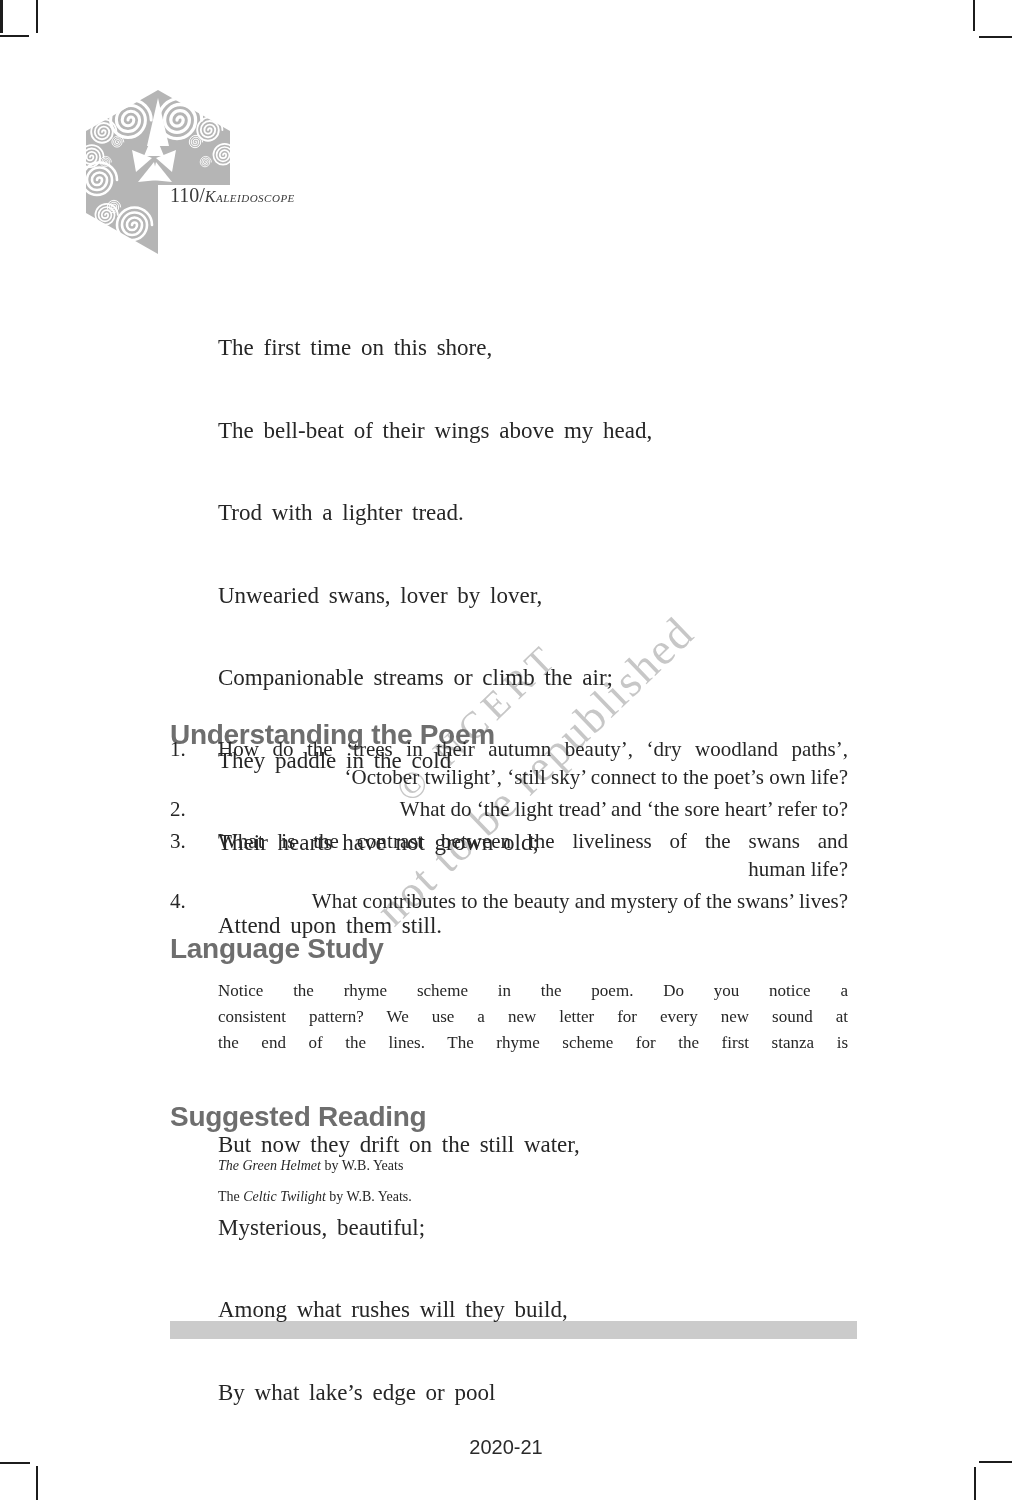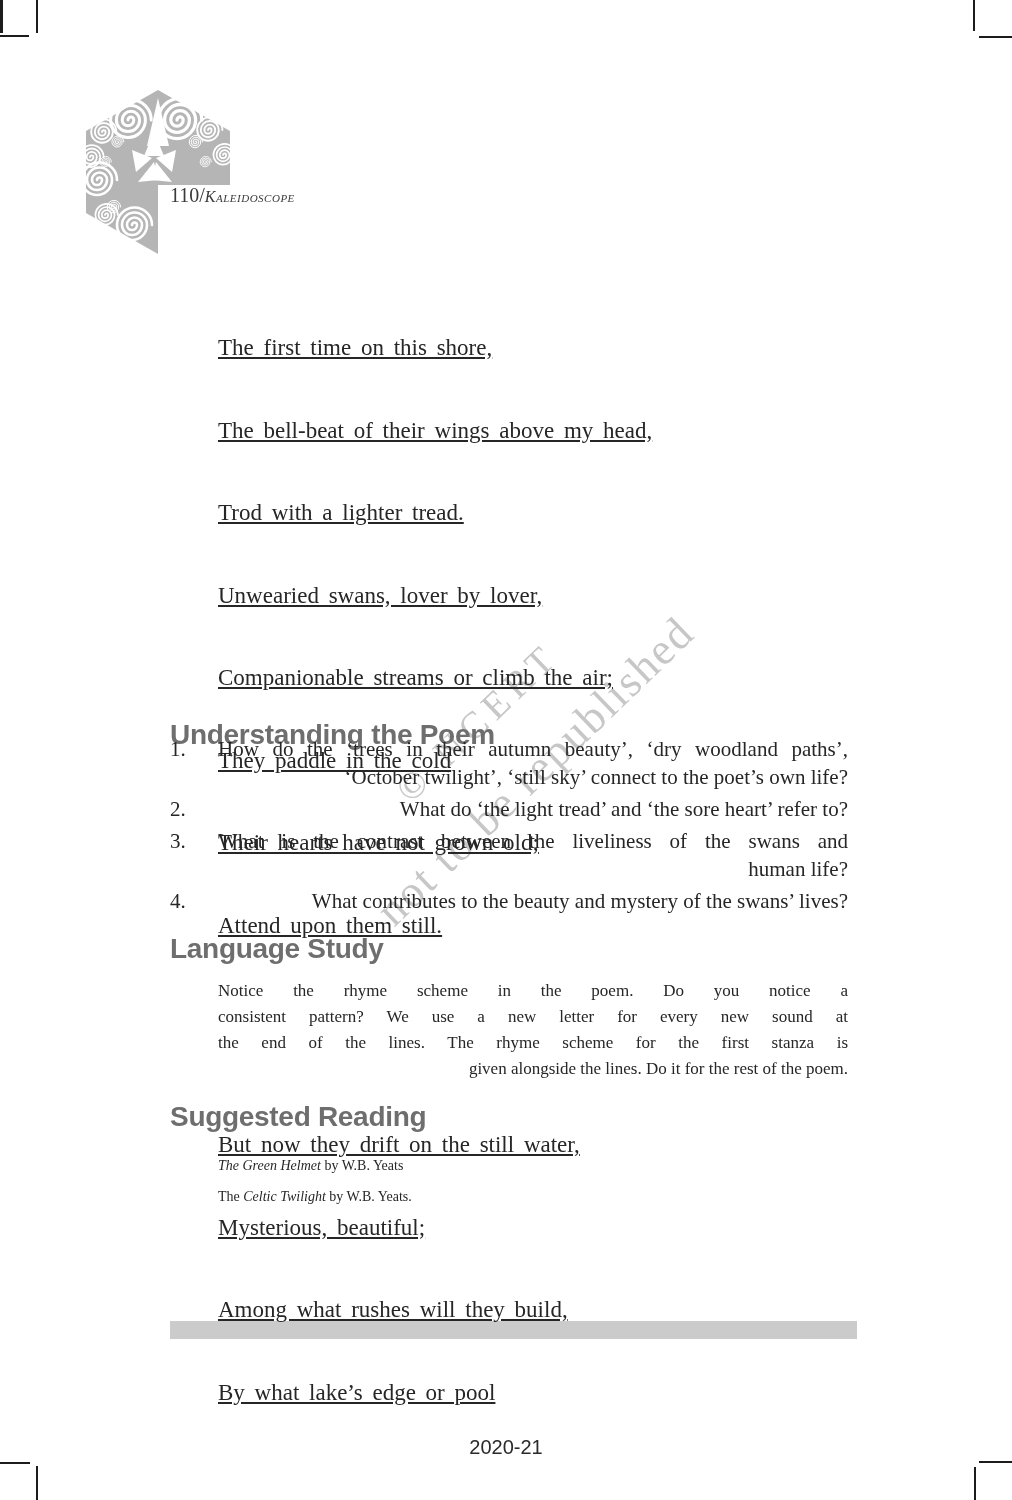--- a/index.html
+++ b/index.html
@@ -19,21 +19,21 @@
     position:absolute;color:var(--wm-color,#c7c7c7);font-family:"Liberation Serif",serif;
     white-space:nowrap;transform:rotate(-44deg);transform-origin:center center;
     z-index:0;pointer-events:none;
   }
   #wm-ncert{left:327px;top:700px;width:300px;text-align:center;font-size:38px;letter-spacing:7px;}
   #wm-notice{left:225px;top:745px;width:620px;text-align:center;font-size:45px;letter-spacing:2px;}
   .content{position:relative;z-index:1;}
   
   #poem{position:absolute;left:218px;top:224px;font-size:23px;line-height:27.5px;word-spacing:4px;white-space:pre-wrap;}
   #stanza2{margin-top:27px;}
-  .poem-line{white-space:pre-wrap;text-decoration:underline;}
+  .poem-line{white-space:pre-wrap;}
   
   .sec-head{
     position:absolute;left:170px;font-family:"Liberation Sans",sans-serif;
     font-weight:bold;font-size:28px;letter-spacing:-.3px;color:var(--heading-color,#6e6e6e);
   }
   #h-understanding{top:719px;}
   #h-language{top:933px;}
   #h-suggested{top:1101px;}
   
   #questions{position:absolute;left:170px;top:735px;width:678px;font-size:21px;line-height:28px;}
@@ -154,21 +154,20 @@
     </div>
   </div>
 </div>
 
 <div id="h-language" class="sec-head content">Language Study</div>
 
 <div id="ls-para" class="content">
   <div class="jline">Notice the rhyme scheme in the poem. Do you notice a</div>
   <div class="jline">consistent pattern? We use a new letter for every new sound at</div>
   <div class="jline">the end of the lines. The rhyme scheme for the first stanza is</div>
-  <div class="lline">given alongside the lines. Do it for the rest of the poem.</div>
 </div>
 
 <div id="h-suggested" class="sec-head content">Suggested Reading</div>
 
 <div id="reading" class="content">
   <div class="rd-line"><span></span><span class="rd-title">The Green Helmet</span><span> by W.B. Yeats</span></div>
   <div class="rd-line"><span>The </span><span class="rd-title">Celtic Twilight</span><span> by W.B. Yeats.</span></div>
 </div>
 
 <div id="graybar"></div>

